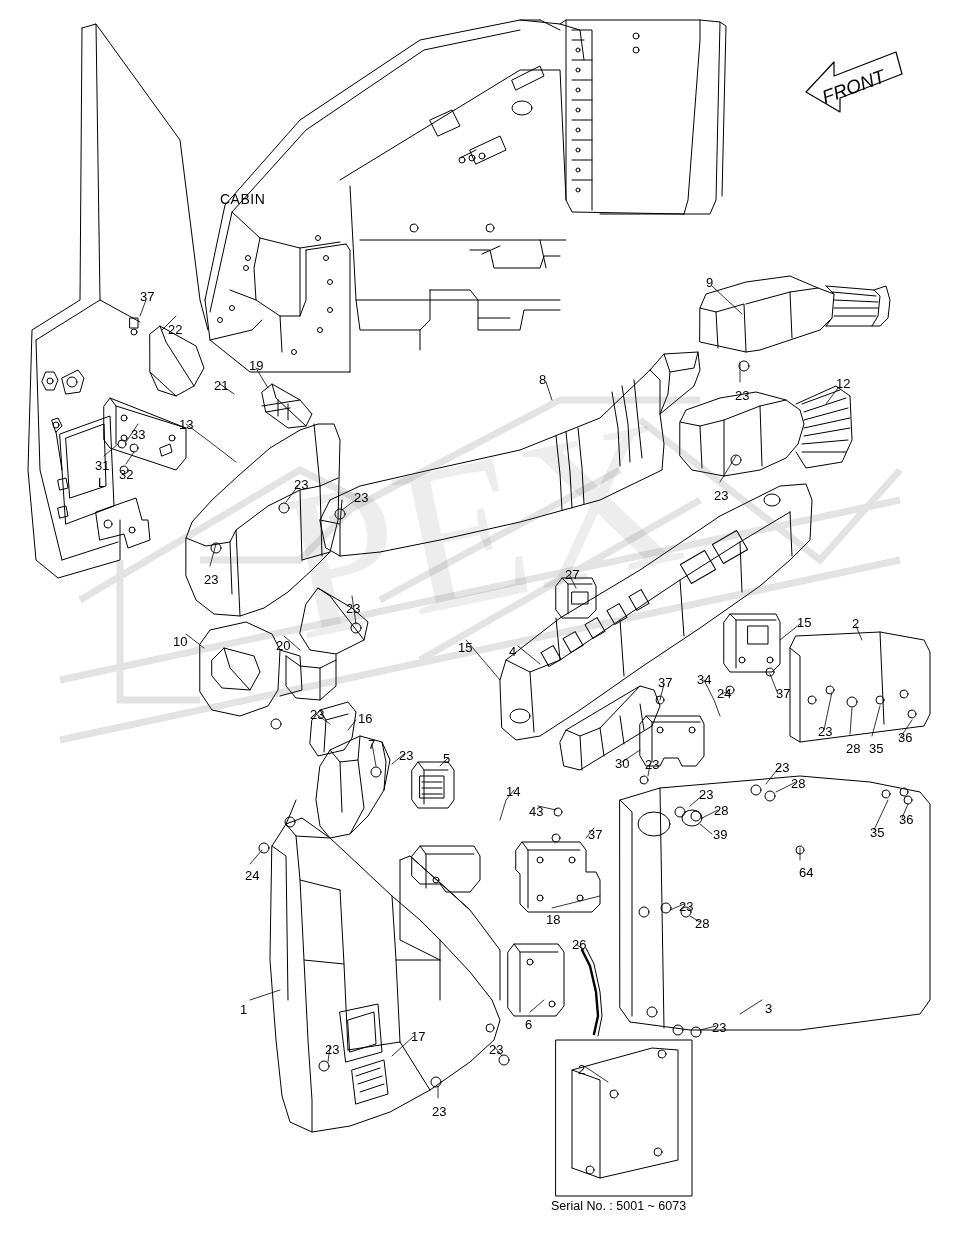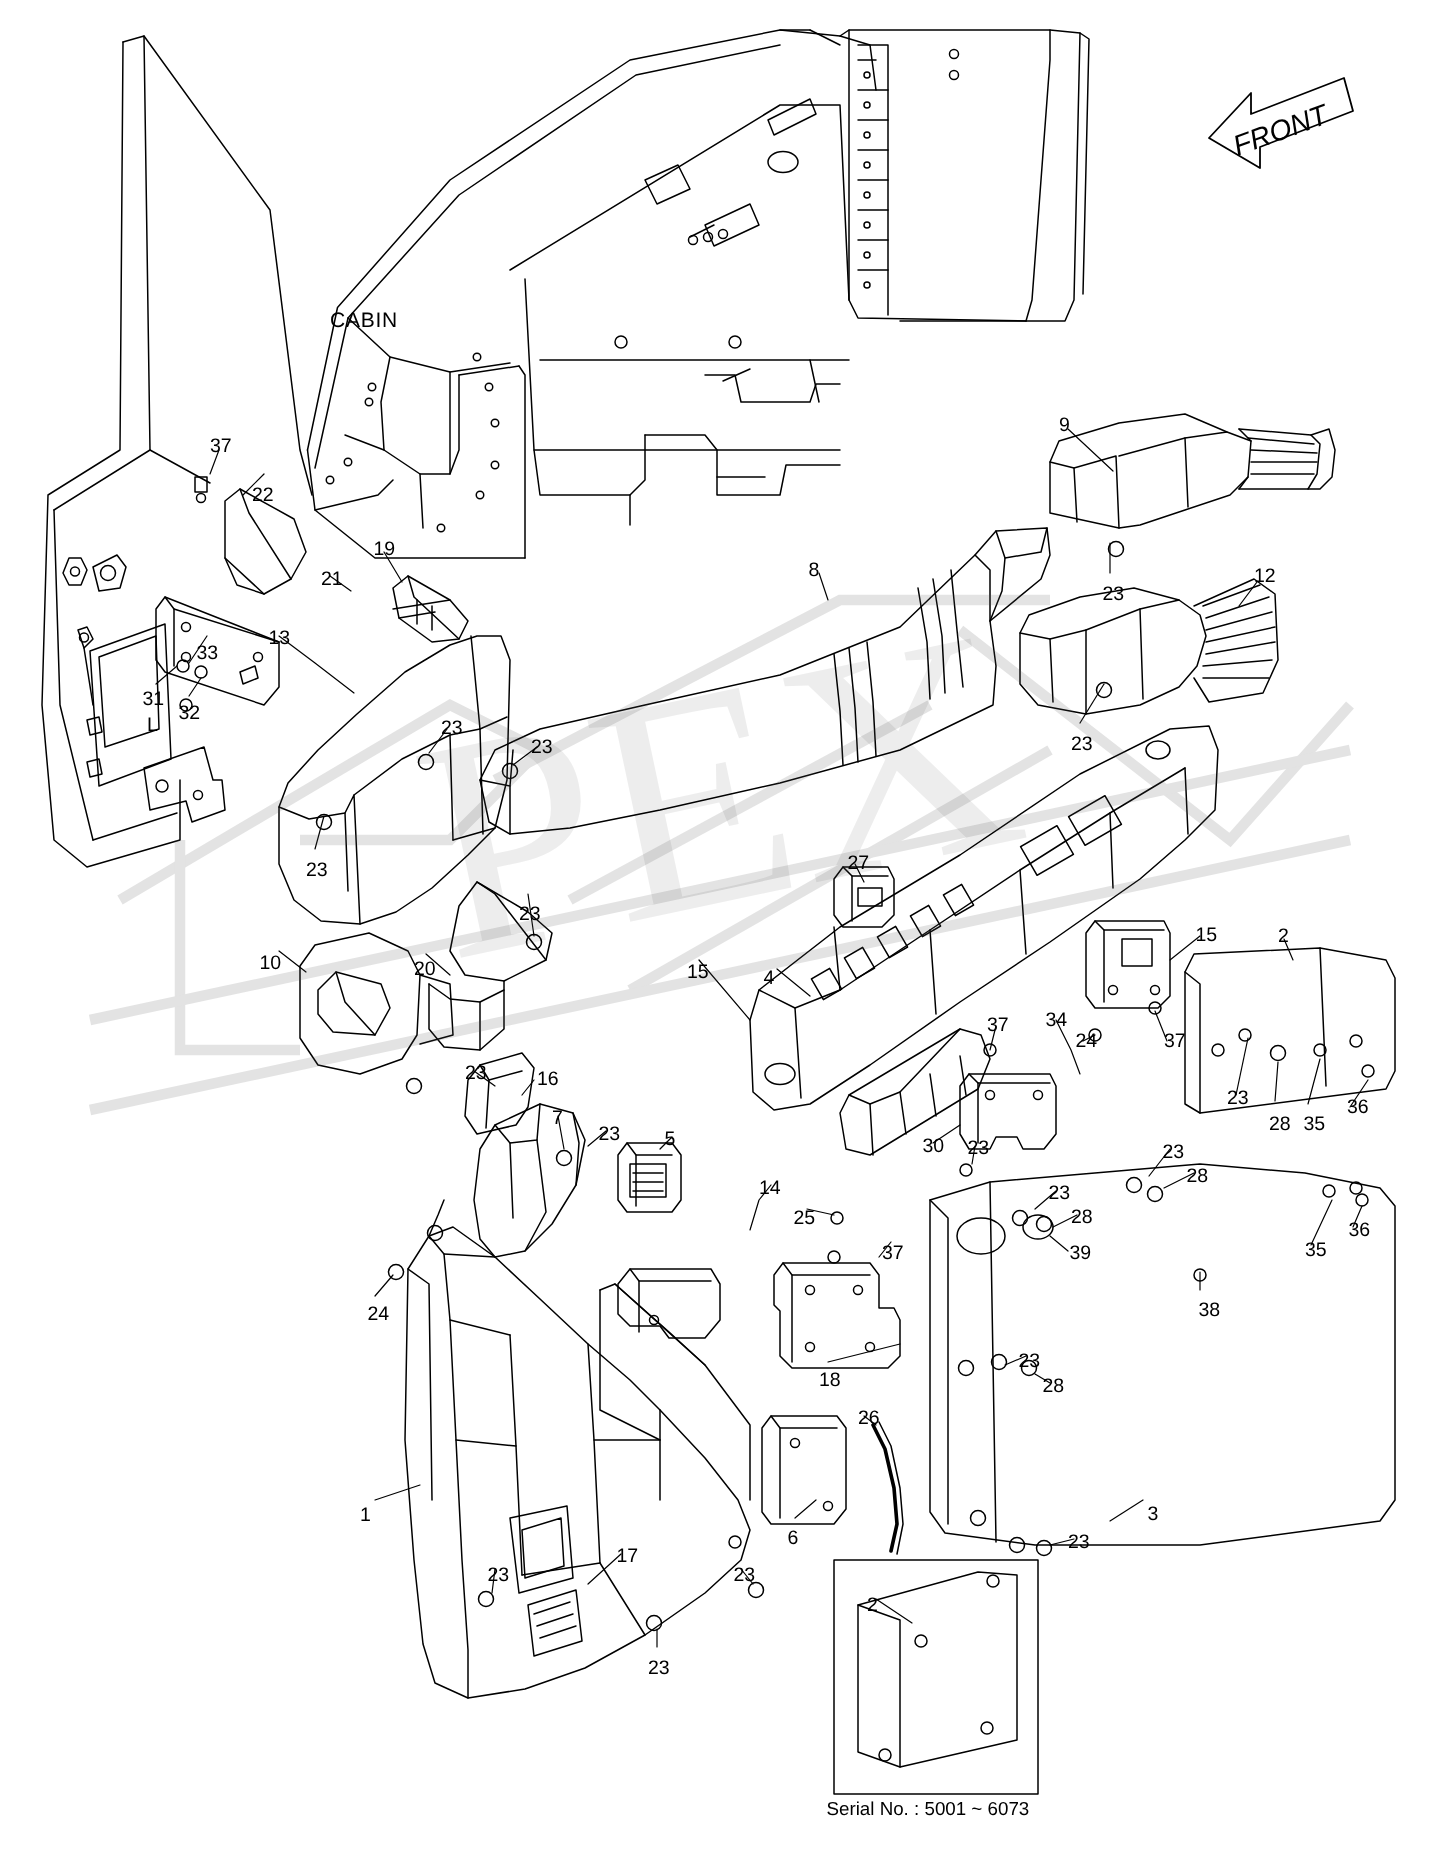--- a/index.html
+++ b/index.html
@@ -544,21 +544,21 @@
       <path d="M60 740 L900 560"></path>
     </g>
   </svg>
 
   <div class="watermark">
     <svg width="954" height="1233" viewBox="0 0 954 1233" xmlns="http://www.w3.org/2000/svg">
       <text x="300" y="640" font-family="Liberation Serif, serif" font-size="210" fill="#000" fill-opacity="0.07" transform="rotate(-12 300 640)">PEX</text>
     </svg>
   </div>
 
-  <div class="cabin" style="left:220px; top:205px;">CABIN</div>
+  <div class="cabin" style="left:220px; top:191px;">CABIN</div>
 
   <div class="front-arrow" style="left:823px; top:68px;">
     <svg width="90" height="50" viewBox="0 0 90 50" xmlns="http://www.w3.org/2000/svg">
       <text x="2" y="36" font-family="Liberation Sans, sans-serif" font-size="19" font-style="italic" fill="#000" transform="rotate(-20 2 36)">FRONT</text>
     </svg>
   </div>
 
   <div class="serial" style="left:551px; top:1199px;">Serial No. : 5001 ~ 6073</div>
 
   <div id="callouts">
@@ -600,26 +600,26 @@
       <div class="label" style="left: 368px; top: 738px;">7</div>
       <div class="label" style="left: 399px; top: 749px;">23</div>
       <div class="label" style="left: 443px; top: 752px;">5</div>
       <div class="label" style="left: 615px; top: 757px;">30</div>
       <div class="label" style="left: 645px; top: 758px;">23</div>
       <div class="label" style="left: 775px; top: 761px;">23</div>
       <div class="label" style="left: 791px; top: 777px;">28</div>
       <div class="label" style="left: 699px; top: 788px;">23</div>
       <div class="label" style="left: 714px; top: 804px;">28</div>
       <div class="label" style="left: 506px; top: 785px;">14</div>
-      <div class="label" style="left: 529px; top: 805px;">25</div>
+      <div class="label" style="left: 529px; top: 805px;">43</div>
       <div class="label" style="left: 588px; top: 828px;">37</div>
       <div class="label" style="left: 713px; top: 828px;">39</div>
       <div class="label" style="left: 870px; top: 826px;">35</div>
       <div class="label" style="left: 899px; top: 813px;">36</div>
-      <div class="label" style="left: 799px; top: 866px;">38</div>
+      <div class="label" style="left: 799px; top: 866px;">64</div>
       <div class="label" style="left: 245px; top: 869px;">24</div>
       <div class="label" style="left: 546px; top: 913px;">18</div>
       <div class="label" style="left: 679px; top: 900px;">23</div>
       <div class="label" style="left: 695px; top: 917px;">28</div>
       <div class="label" style="left: 572px; top: 938px;">26</div>
       <div class="label" style="left: 240px; top: 1003px;">1</div>
       <div class="label" style="left: 525px; top: 1018px;">6</div>
       <div class="label" style="left: 765px; top: 1002px;">3</div>
       <div class="label" style="left: 712px; top: 1021px;">23</div>
       <div class="label" style="left: 411px; top: 1030px; text-align: right;">17</div>

